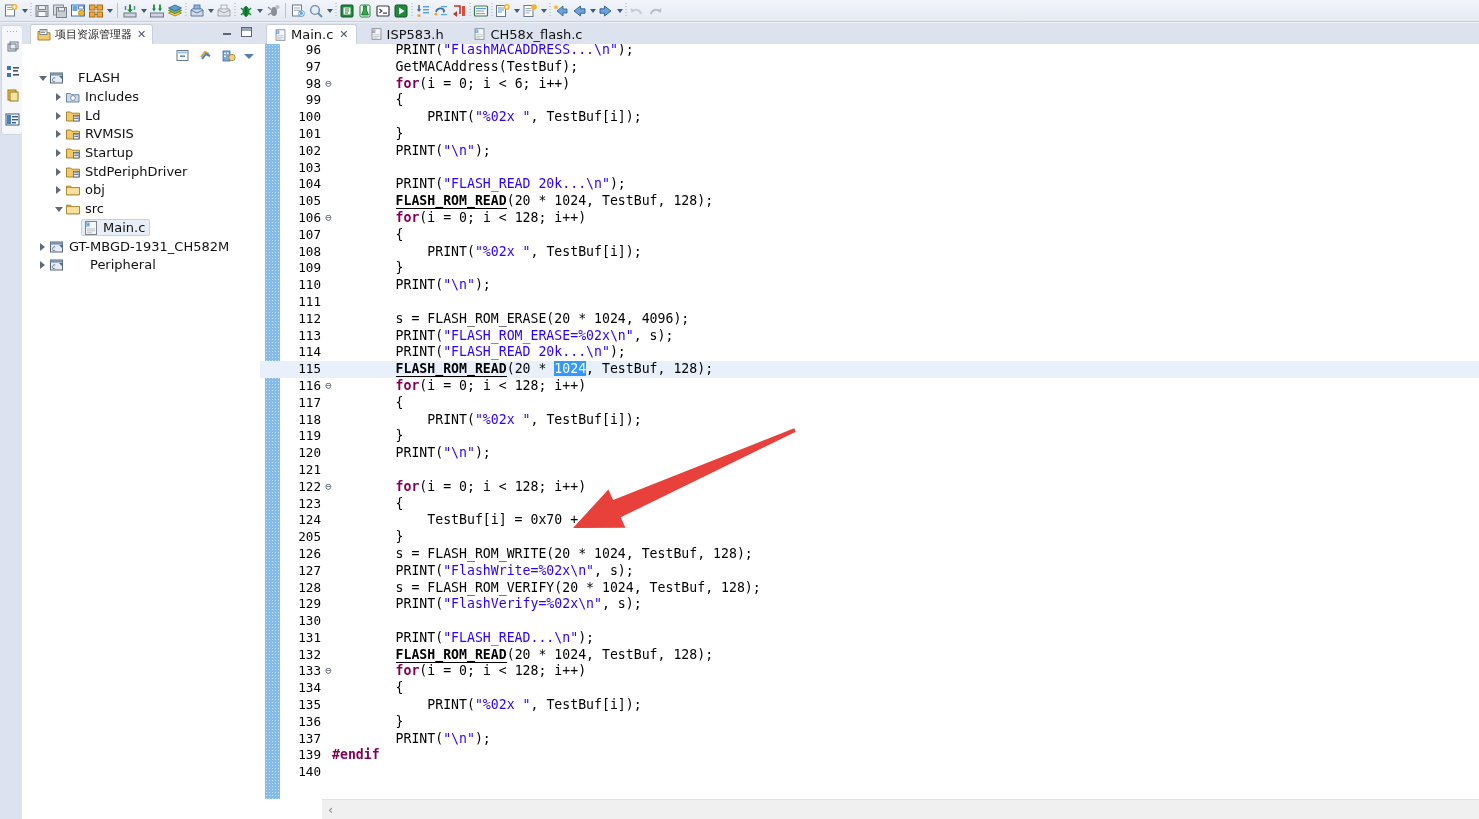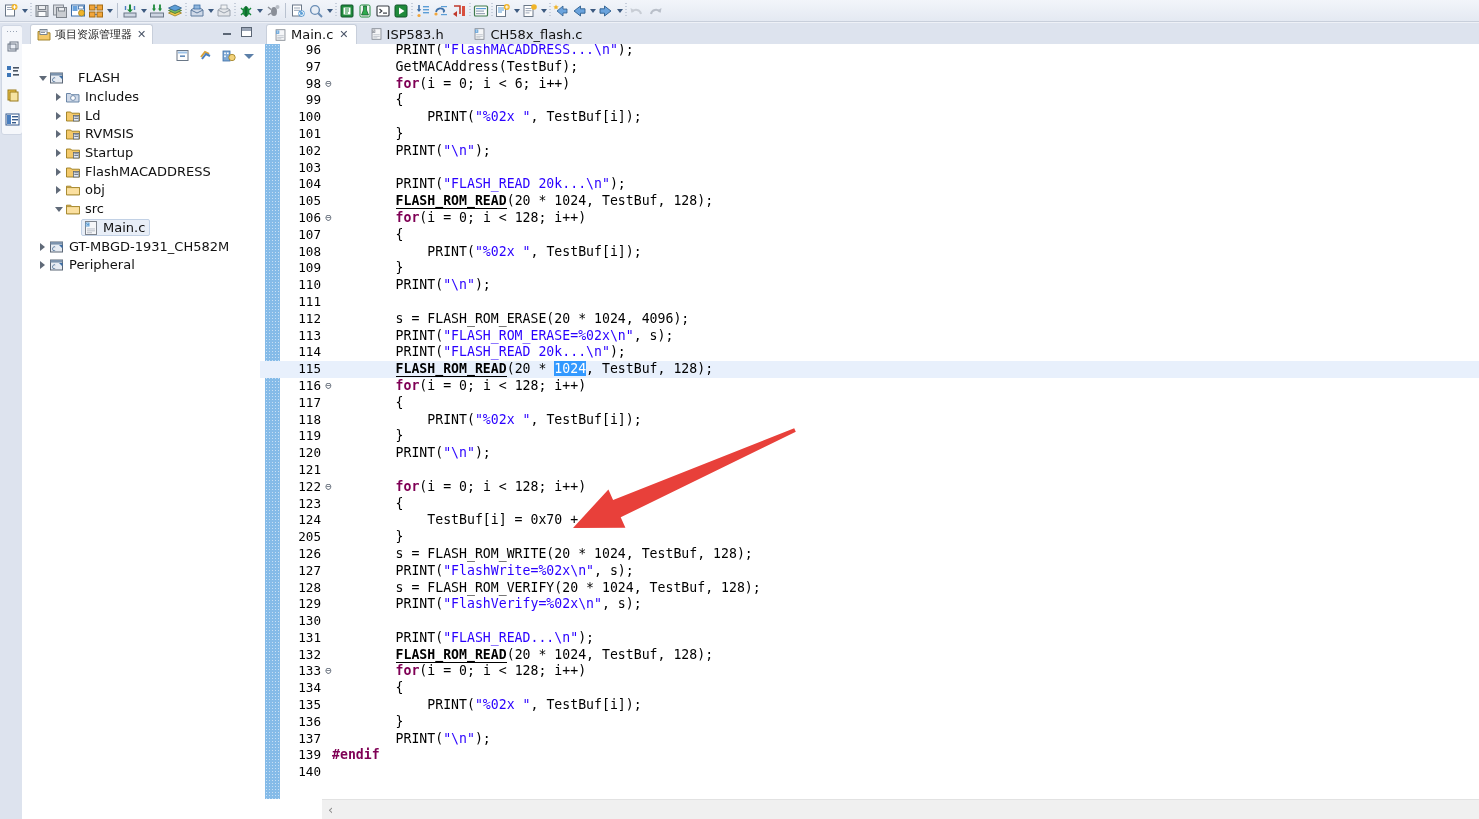--- a/index.html
+++ b/index.html
@@ -558,21 +558,21 @@
         </div>
         <div class="trow" style="padding-left: 30px;">
           <span class="twist right"></span>
           <span class="" style="display: inline-flex; align-items: center;">
             <span class="tico"><svg width="16" height="16" viewBox="0 0 16 16">
                 <path d="M1.5 4h4.2l1 1.2H14.5V13H1.5z" fill="#f4c96a" stroke="#9a7b1d" stroke-width="0.9"></path>
            <rect x="8.5" y="7.5" width="5.5" height="5.5" fill="#e7ecf3" stroke="#5b6675" stroke-width="0.8"></rect>
            <rect x="9.3" y="8.4" width="4" height="0.8" fill="#5b6675"></rect>
            <rect x="9.3" y="10" width="4" height="0.8" fill="#5b6675"></rect>
               </svg></span>
-            <span class="tlabel">FlashMACADDRESS</span>
+            <span class="tlabel">StdPeriphDriver</span>
           </span>
         </div>
         <div class="trow" style="padding-left: 30px;">
           <span class="twist right"></span>
           <span class="" style="display: inline-flex; align-items: center;">
             <span class="tico"><svg width="16" height="16" viewBox="0 0 16 16">
                 <path d="M1.5 4.2h4.2l1.1 1.4H14.5V12.8H1.5z" fill="#f4c96a" stroke="#9a7b1d" stroke-width="0.9"></path>
            <path d="M1.5 5.6 h13 v7.2 h-13z" fill="#fbe0a0" stroke="#9a7b1d" stroke-width="0.7"></path>
               </svg></span>
             <span class="tlabel">obj</span>
@@ -609,21 +609,21 @@
                 <rect x="1.5" y="3" width="12" height="10" fill="#e7ecf3" stroke="#5b6675"></rect>
            <rect x="1.5" y="3" width="12" height="2.6" fill="#7c93ad"></rect>
            <path d="M10 6 l3.5 0 0 3.5 z" fill="#3d6fa8"></path>
            <text x="3" y="11.6" font-size="6" font-family="monospace" fill="#24507f">C</text>
               </svg></span>
             <span class="tlabel">GT-MBGD-1931_CH582M</span>
           </span>
         </div>
         <div class="trow" style="padding-left: 14px;">
           <span class="twist right"></span>
-          <span class="" style="display: inline-flex; align-items: center;">
+          <span class="" style="display: inline-flex; align-items: center; gap: 21px;">
             <span class="tico"><svg width="16" height="16" viewBox="0 0 16 16">
                 <rect x="1.5" y="3" width="12" height="10" fill="#e7ecf3" stroke="#5b6675"></rect>
            <rect x="1.5" y="3" width="12" height="2.6" fill="#7c93ad"></rect>
            <path d="M10 6 l3.5 0 0 3.5 z" fill="#3d6fa8"></path>
            <text x="3" y="11.6" font-size="6" font-family="monospace" fill="#24507f">C</text>
               </svg></span>
             <span class="tlabel">Peripheral</span>
           </span>
         </div>
       </div>

